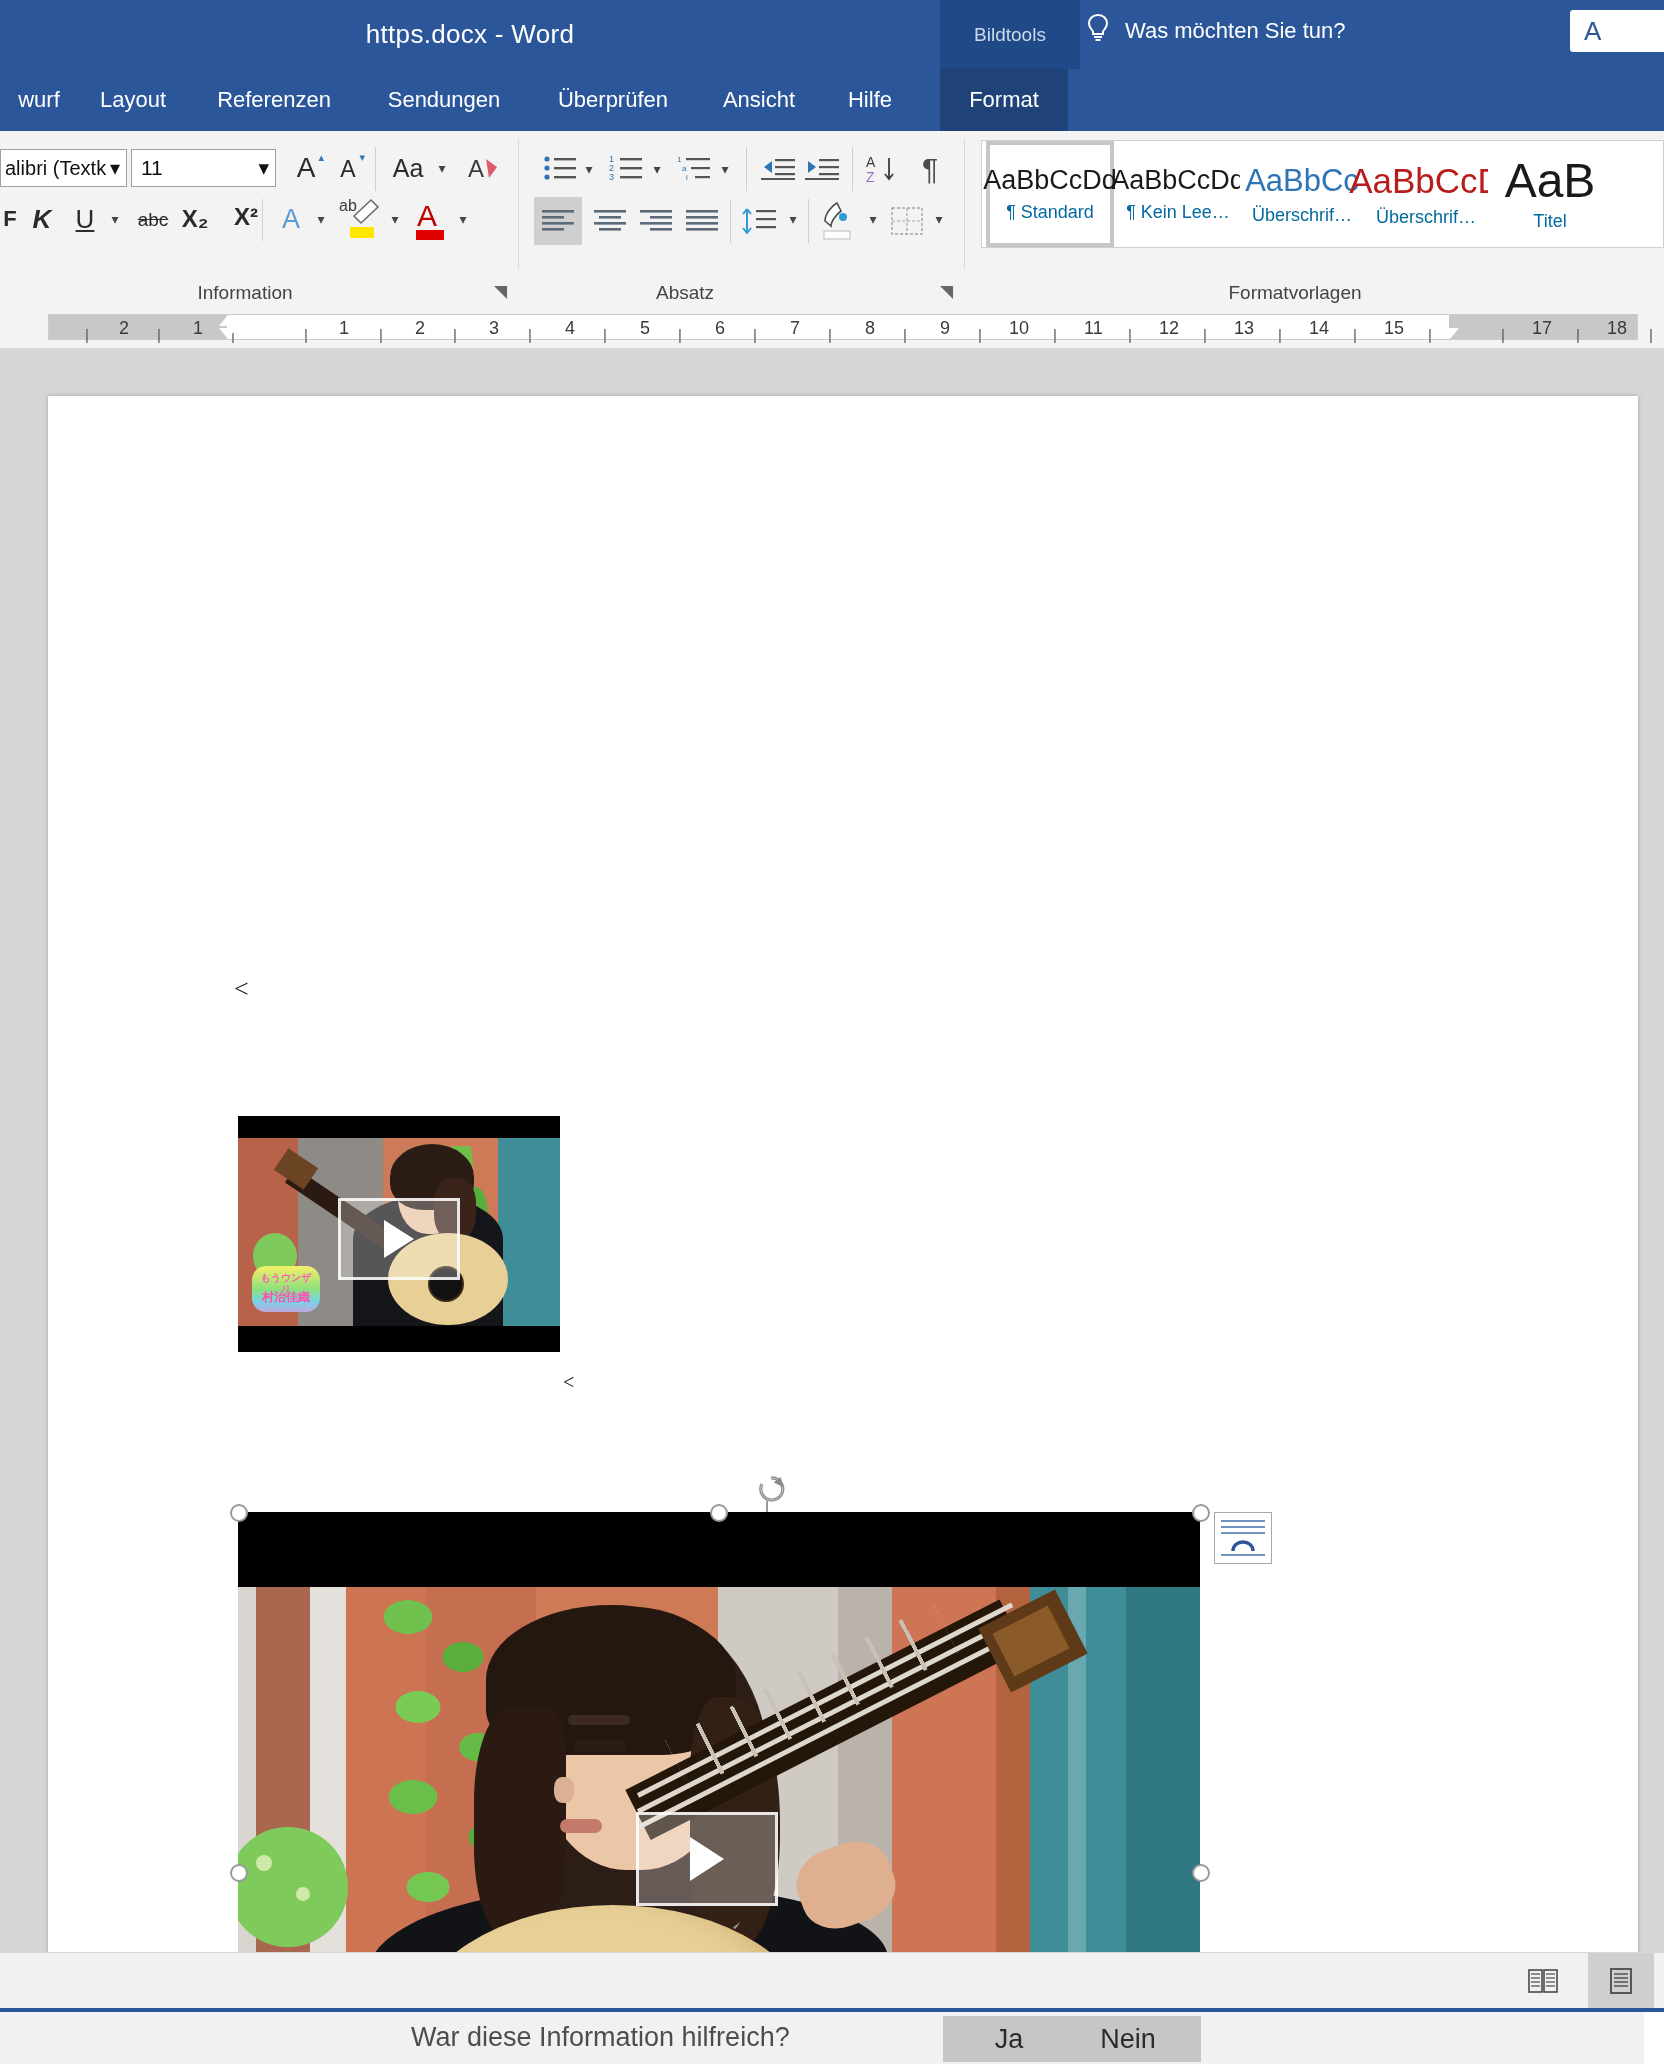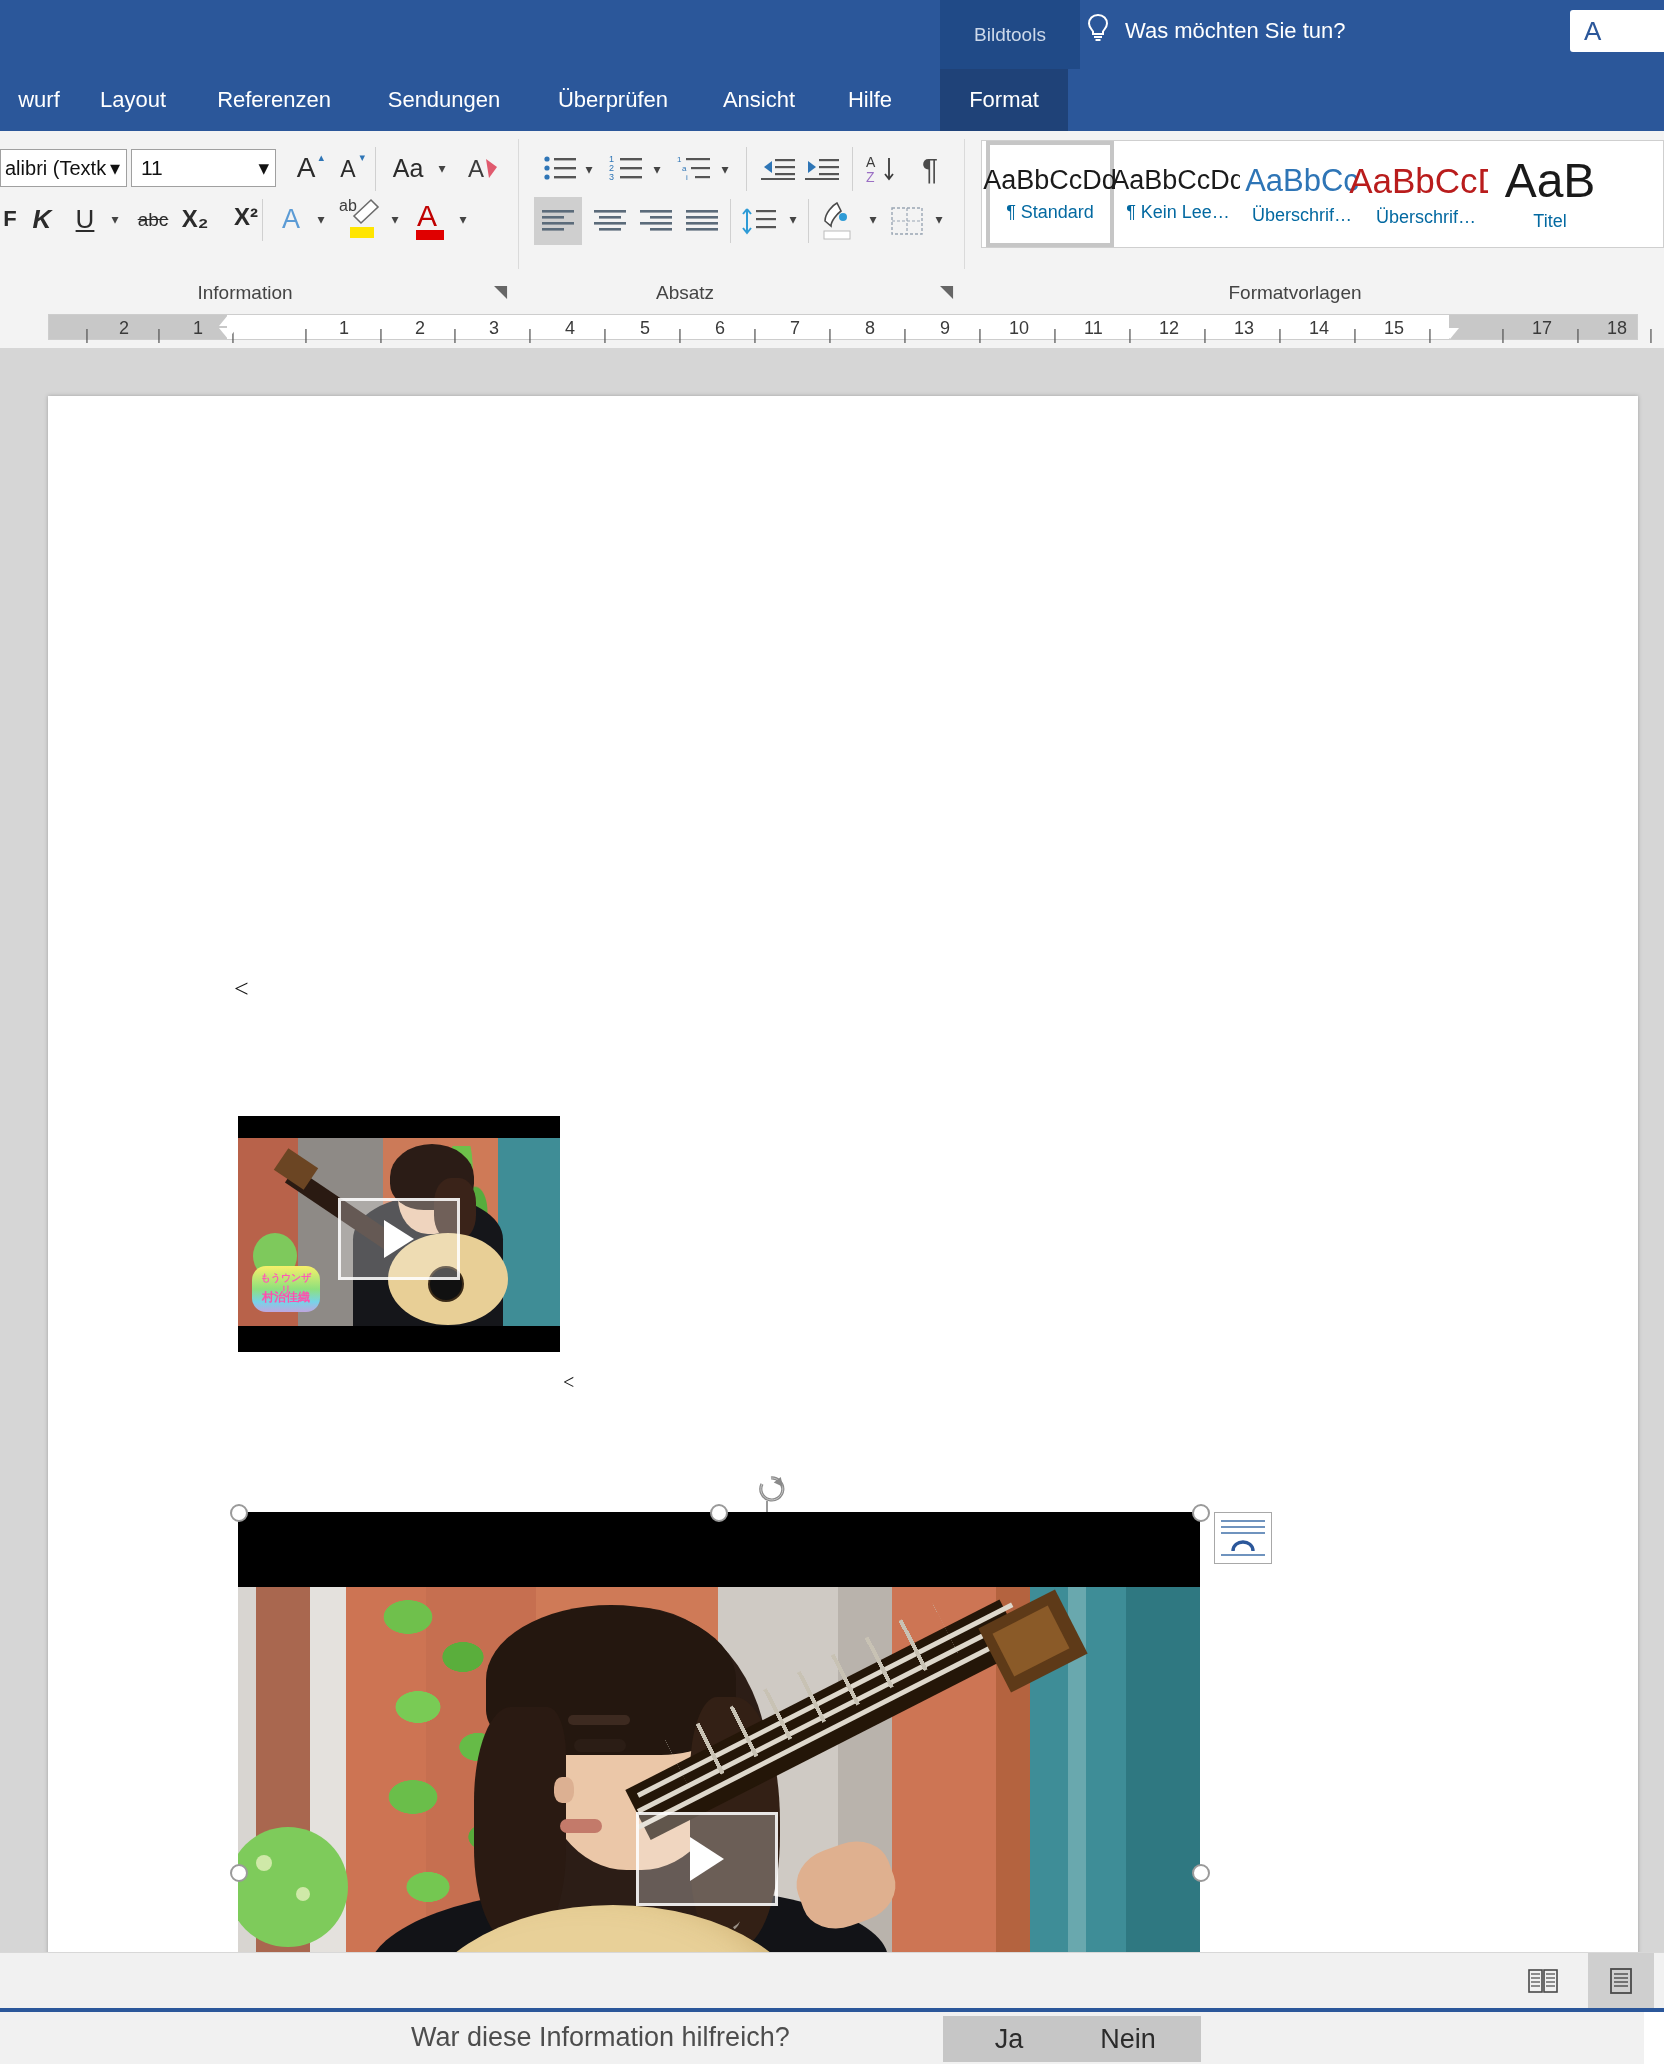--- a/index.html
+++ b/index.html
@@ -157,20 +157,21 @@
   .fb-btn{
     position:absolute;top:4px;height:46px;background:#c6c6c6;
     display:flex;align-items:center;justify-content:center;
     font-size:27px;color:#2b2b2b;
   }
 </style>
 </head>
 <body>
 
 <div id="titlebar">
+  <div id="title-text">https.docx  -  Word</div>
   <div id="bildtools-tab">Bildtools</div>
   <div id="account-chip">A</div>
 </div>
 
 <div id="tabstrip">
     <div class="tab" style="left: 0px; width: 78px;">wurf</div>
     <div class="tab" style="left: 78px; width: 110px;">Layout</div>
     <div class="tab" style="left: 188px; width: 172px;">Referenzen</div>
     <div class="tab" style="left: 360px; width: 168px;">Sendungen</div>
     <div class="tab" style="left: 528px; width: 170px;">Überprüfen</div>

